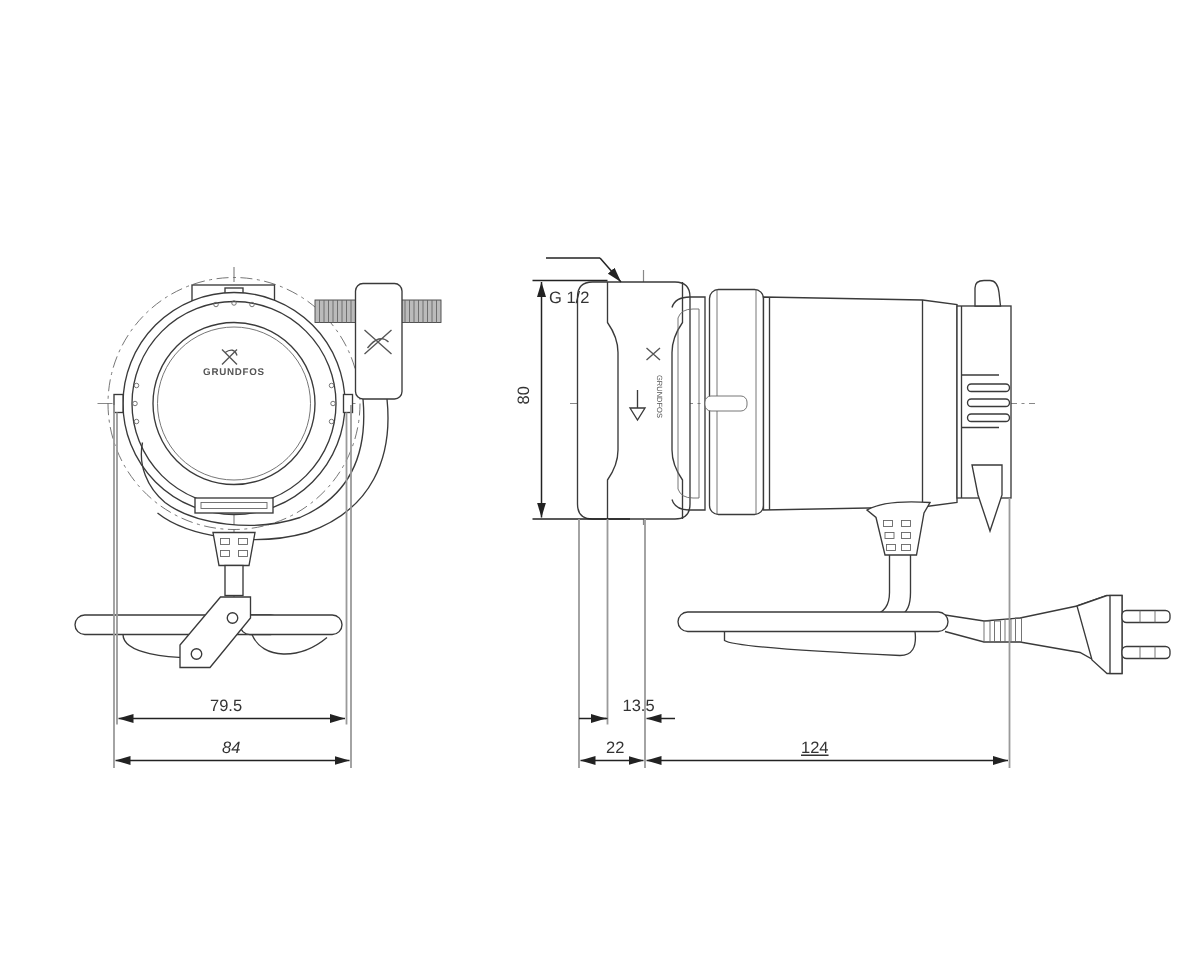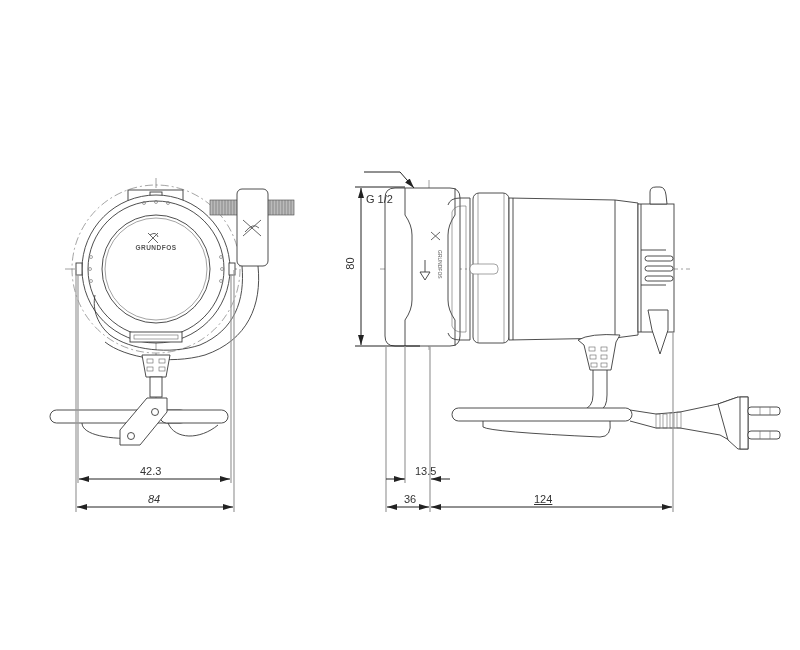--- a/index.html
+++ b/index.html
@@ -200,20 +200,20 @@
 
     <line class="dim" x1="386" y1="479" x2="405" y2="479"></line>
     <line class="dim" x1="395" y1="479" x2="404" y2="479" marker-end="url(#arr)"></line>
     <line class="dim" x1="431" y1="479" x2="450" y2="479" marker-start="url(#arr)"></line>
     <line class="dim" x1="387" y1="507" x2="429" y2="507" marker-start="url(#arr)" marker-end="url(#arr)"></line>
     <line class="dim" x1="431" y1="507" x2="672" y2="507" marker-start="url(#arr)" marker-end="url(#arr)"></line>
   </g>
 </svg>
 
 
-<div class="dim-label" style="left:140px; top:466px;">42.3</div>
+<div class="dim-label" style="left:140px; top:466px;">79.5</div>
 <div class="dim-label" style="left:148px; top:494px;font-style:italic;">84</div>
 <div class="dim-label" style="left:366px; top:158px;margin-top:36px;">G 1/2</div>
 <div class="dim-label vert" style="left:344px; top:258px;">80</div>
 <div class="dim-label" style="left:415px; top:466px;">13.5</div>
-<div class="dim-label" style="left:404px; top:494px;">36</div>
+<div class="dim-label" style="left:404px; top:494px;">22</div>
 <div class="dim-label" style="left:534px; top:494px;text-decoration:underline;">124</div>
 </div>
 
 </body></html>

